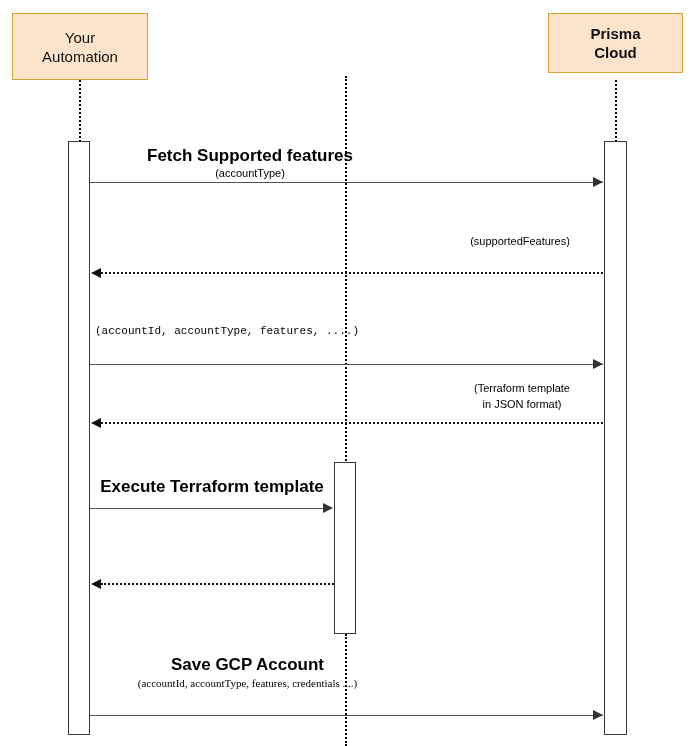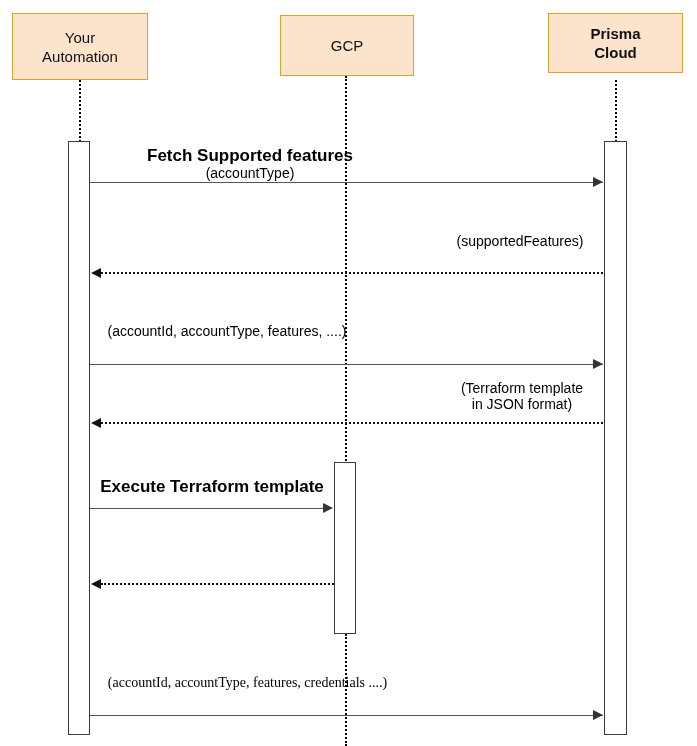--- a/index.html
+++ b/index.html
@@ -74,33 +74,32 @@
     white-space: pre-line;
     color: #000000;
   }
   .msg-label.bold {
     font-weight: bold;
     font-size: 17px;
     line-height: 16px;
   }
   .msg-label.plain {
     font-weight: normal;
-    font-size: 14px;
+    font-size: 11px;
     line-height: 16px;
   }
 </style>
 </head>
 <body>
 
 <div id="canvas">
 
   <div class="participant-box" style="left:12px; top:13px; width:136px; height:67px;">Your
 Automation</div>
 
-  <div class="participant-box" style="left:280px; top:15px; width:134px; height:61px;">GCP</div>
 
   <div class="participant-box" style="left:548px; top:13px; width:135px; height:60px;font-weight:bold;">Prisma
 Cloud</div>
 
   <div class="lifeline" style="left:79px; top:80px; height:62px;"></div>
   <div class="lifeline" style="left:345px; top:76px; height:388px;"></div>
   <div class="lifeline" style="left:345px; top:634px; height:112px;"></div>
   <div class="lifeline" style="left:615px; top:80px; height:62px;"></div>
 
   <div class="activation" style="left:68px; top:141px; width:22px; height:594px;"></div>
@@ -109,33 +108,34 @@
 
   <div class="msg-label bold" style="left:90px; top:148px; width:320px;">Fetch Supported features</div>
   <div class="msg-label plain" style="left:90px; top:165px; width:320px;">(accountType)</div>
   <div class="msg-line" style="left:90px; top:182px; width:513px;"></div>
   <div class="arrow-head right" style="left:593px; top:177px;"></div>
 
   <div class="msg-label plain" style="left:420px; top:233px; width:200px;text-align:center;">(supportedFeatures)</div>
   <div class="msg-line dotted" style="left:101px; top:272px; width:502px;"></div>
   <div class="arrow-head left" style="left:91px; top:268px;"></div>
 
-  <div class="msg-label plain" style="left:90px; top:323px; width:274px;">(accountId, accountType, features, ....)</div>
+  <div class="msg-label plain" style="left:90px; top:323px; width:274px;font-family:Liberation Mono, monospace;">(accountId, accountType, features, ....)</div>
   <div class="msg-line" style="left:90px; top:364px; width:513px;"></div>
   <div class="arrow-head right" style="left:593px; top:359px;"></div>
 
   <div class="msg-label plain" style="left:420px; top:380px; width:204px;">(Terraform template
 in JSON format)</div>
   <div class="msg-line dotted" style="left:101px; top:422px; width:502px;"></div>
   <div class="arrow-head left" style="left:91px; top:418px;"></div>
 
   <div class="msg-label bold" style="left:90px; top:479px; width:244px;">Execute Terraform template</div>
   <div class="msg-line" style="left:90px; top:508px; width:233px;"></div>
   <div class="arrow-head right" style="left:323px; top:503px;"></div>
 
   <div class="msg-line dotted" style="left:101px; top:583px; width:233px;"></div>
   <div class="arrow-head left" style="left:91px; top:579px;"></div>
 
+  <div class="msg-label bold" style="left:90px; top:657px; width:315px;">Save GCP Account</div>
   <div class="msg-label plain" style="left:90px; top:675px; width:315px;font-family:Liberation Serif, serif;">(accountId, accountType, features, credentials ....)</div>
   <div class="msg-line" style="left:90px; top:715px; width:513px;"></div>
   <div class="arrow-head right" style="left:593px; top:710px;"></div>
 
 </div>
 
 </body></html>

